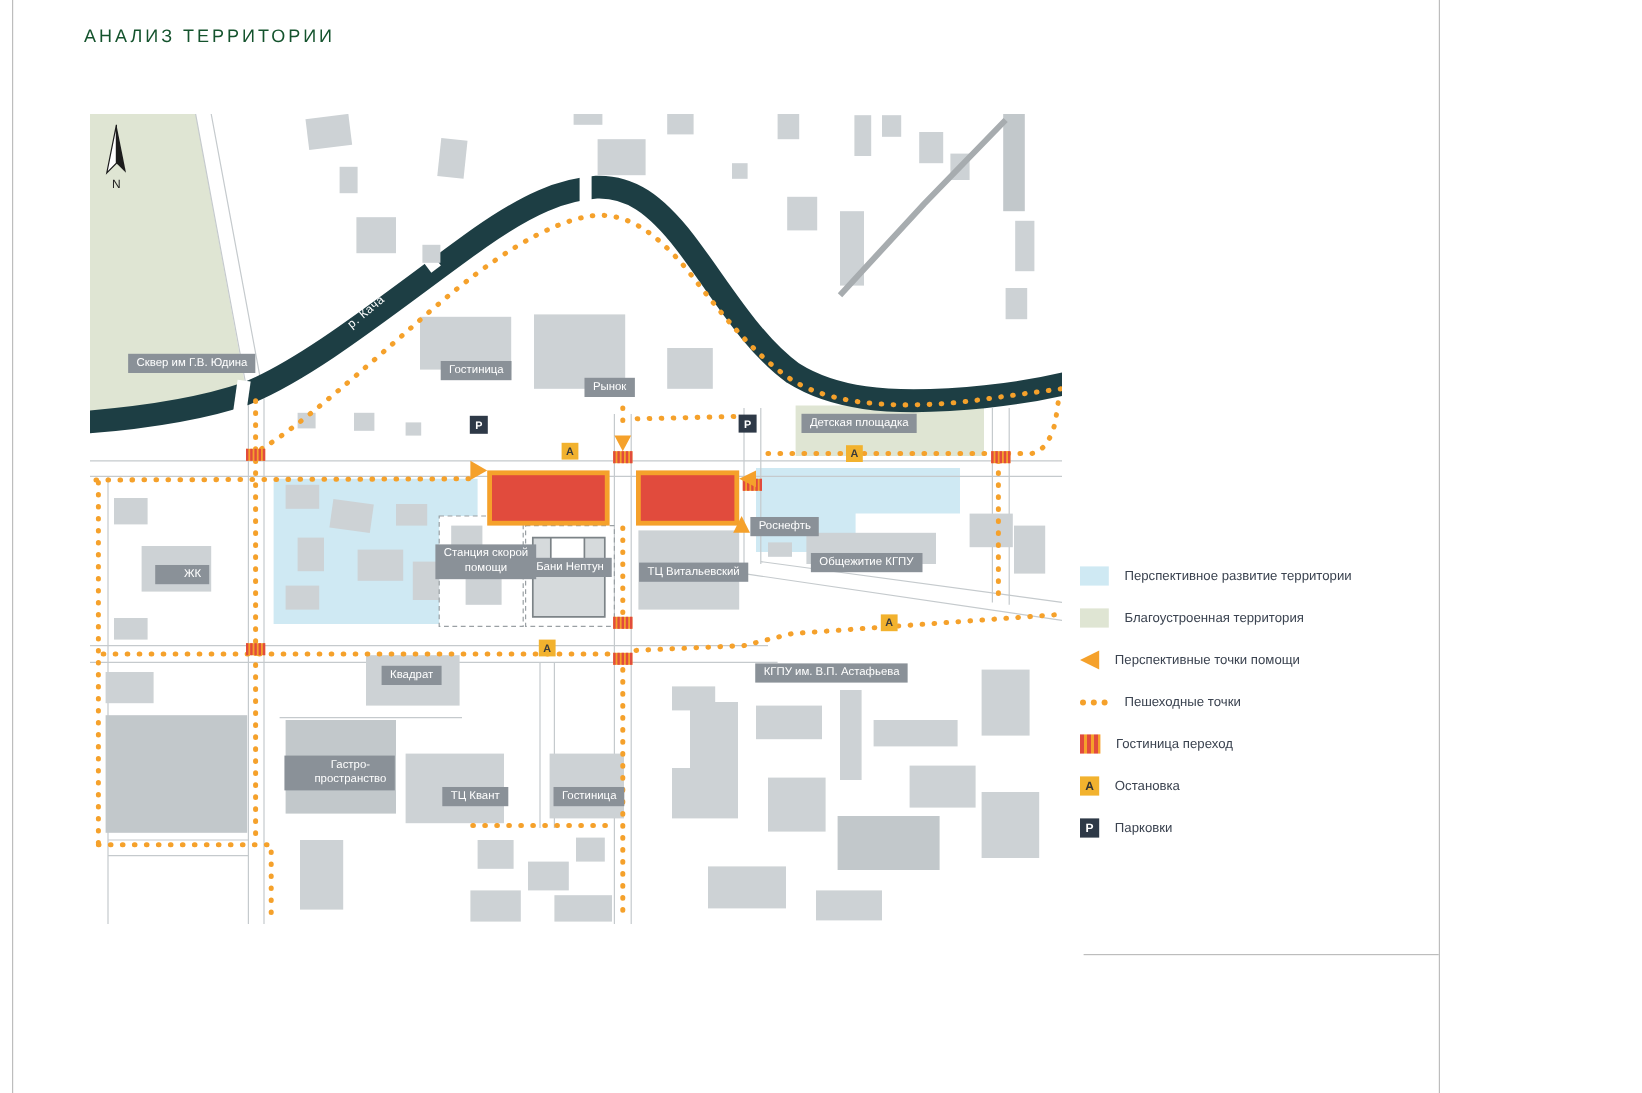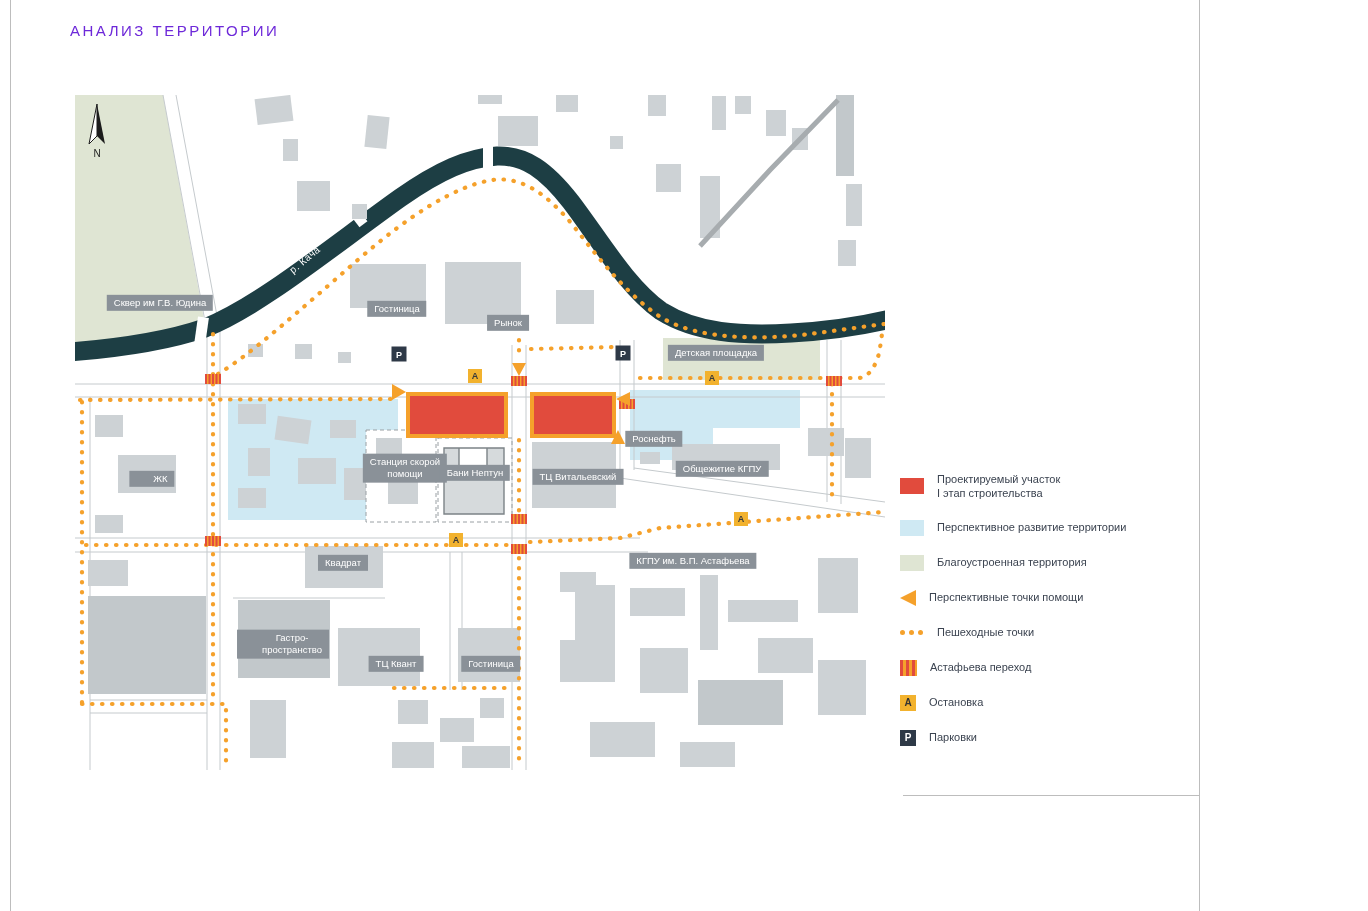--- a/index.html
+++ b/index.html
@@ -13,21 +13,21 @@
     --label-gray:#8a9198;
   }
   html,body{margin:0;padding:0;background:#fff;}
   .stage{position:relative;width:1368px;height:911px;background:#fff;overflow:hidden;
          font-family:"Liberation Sans", sans-serif;color:#3a4150;}
   .frame{position:absolute;background:#bdbdbd;}
   .frame.left{left:10px;top:0;width:1px;height:911px;}
   .frame.right{left:1199px;top:0;width:1px;height:911px;}
   .frame.bottom{left:903px;top:795px;width:296px;height:1px;}
   .page-title{position:absolute;left:70px;top:22px;margin:0;font-size:15px;font-weight:normal;
-              letter-spacing:2.5px;color:#6d28d9;}
+              letter-spacing:2.5px;color:#14532d;}
   .map-svg{position:absolute;left:75px;top:95px;}
   
   .green{fill:var(--light-green);}
   .blue{fill:var(--light-blue);}
   .road{stroke:#c5cacd;stroke-width:1;fill:none;}
   .river{stroke:var(--river-teal);stroke-width:19;fill:none;}
   .bld{fill:#cdd2d5;}
   .bld2{fill:#c2c8cb;}
   .bldU{fill:#d6dadc;stroke:#7c8387;stroke-width:1.4;}
   .dash{fill:none;stroke:#9aa0a4;stroke-width:1;stroke-dasharray:4 3;}
@@ -304,25 +304,20 @@
   <div class="marker pmark" style="left:399px;top:354px;">Р</div>
   <div class="marker pmark" style="left:623px;top:353px;">Р</div>
 
   <div class="marker amark" style="left:475px;top:376px;">А</div>
   <div class="marker amark" style="left:712px;top:378px;">А</div>
   <div class="marker amark" style="left:741px;top:519px;">А</div>
   <div class="marker amark" style="left:456px;top:540px;">А</div>
 
   <div class="legend">
     <div class="lg-row">
-      <span class="sw sw-red"></span>
-      <span class="lg-text">Проектируемый участок
-I этап строительства</span>
-    </div>
-    <div class="lg-row">
       <span class="sw sw-blue"></span>
       <span class="lg-text">Перспективное развитие территории</span>
     </div>
     <div class="lg-row">
       <span class="sw sw-green"></span>
       <span class="lg-text">Благоустроенная территория</span>
     </div>
     <div class="lg-row">
       <span class="sw-arrow"></span>
       <span class="lg-text">Перспективные точки помощи</span>
@@ -330,21 +325,21 @@
     <div class="lg-row">
       <span class="sw-dots">
           <i></i>
           <i></i>
           <i></i>
         </span>
       <span class="lg-text">Пешеходные точки</span>
     </div>
     <div class="lg-row">
       <span class="sw-cross"></span>
-      <span class="lg-text">Астафьева переход</span>
+      <span class="lg-text">Гостиница переход</span>
     </div>
     <div class="lg-row">
       <span class="sw-stop">А</span>
       <span class="lg-text">Остановка</span>
     </div>
     <div class="lg-row">
       <span class="sw-park">Р</span>
       <span class="lg-text">Парковки</span>
     </div>
   </div>

